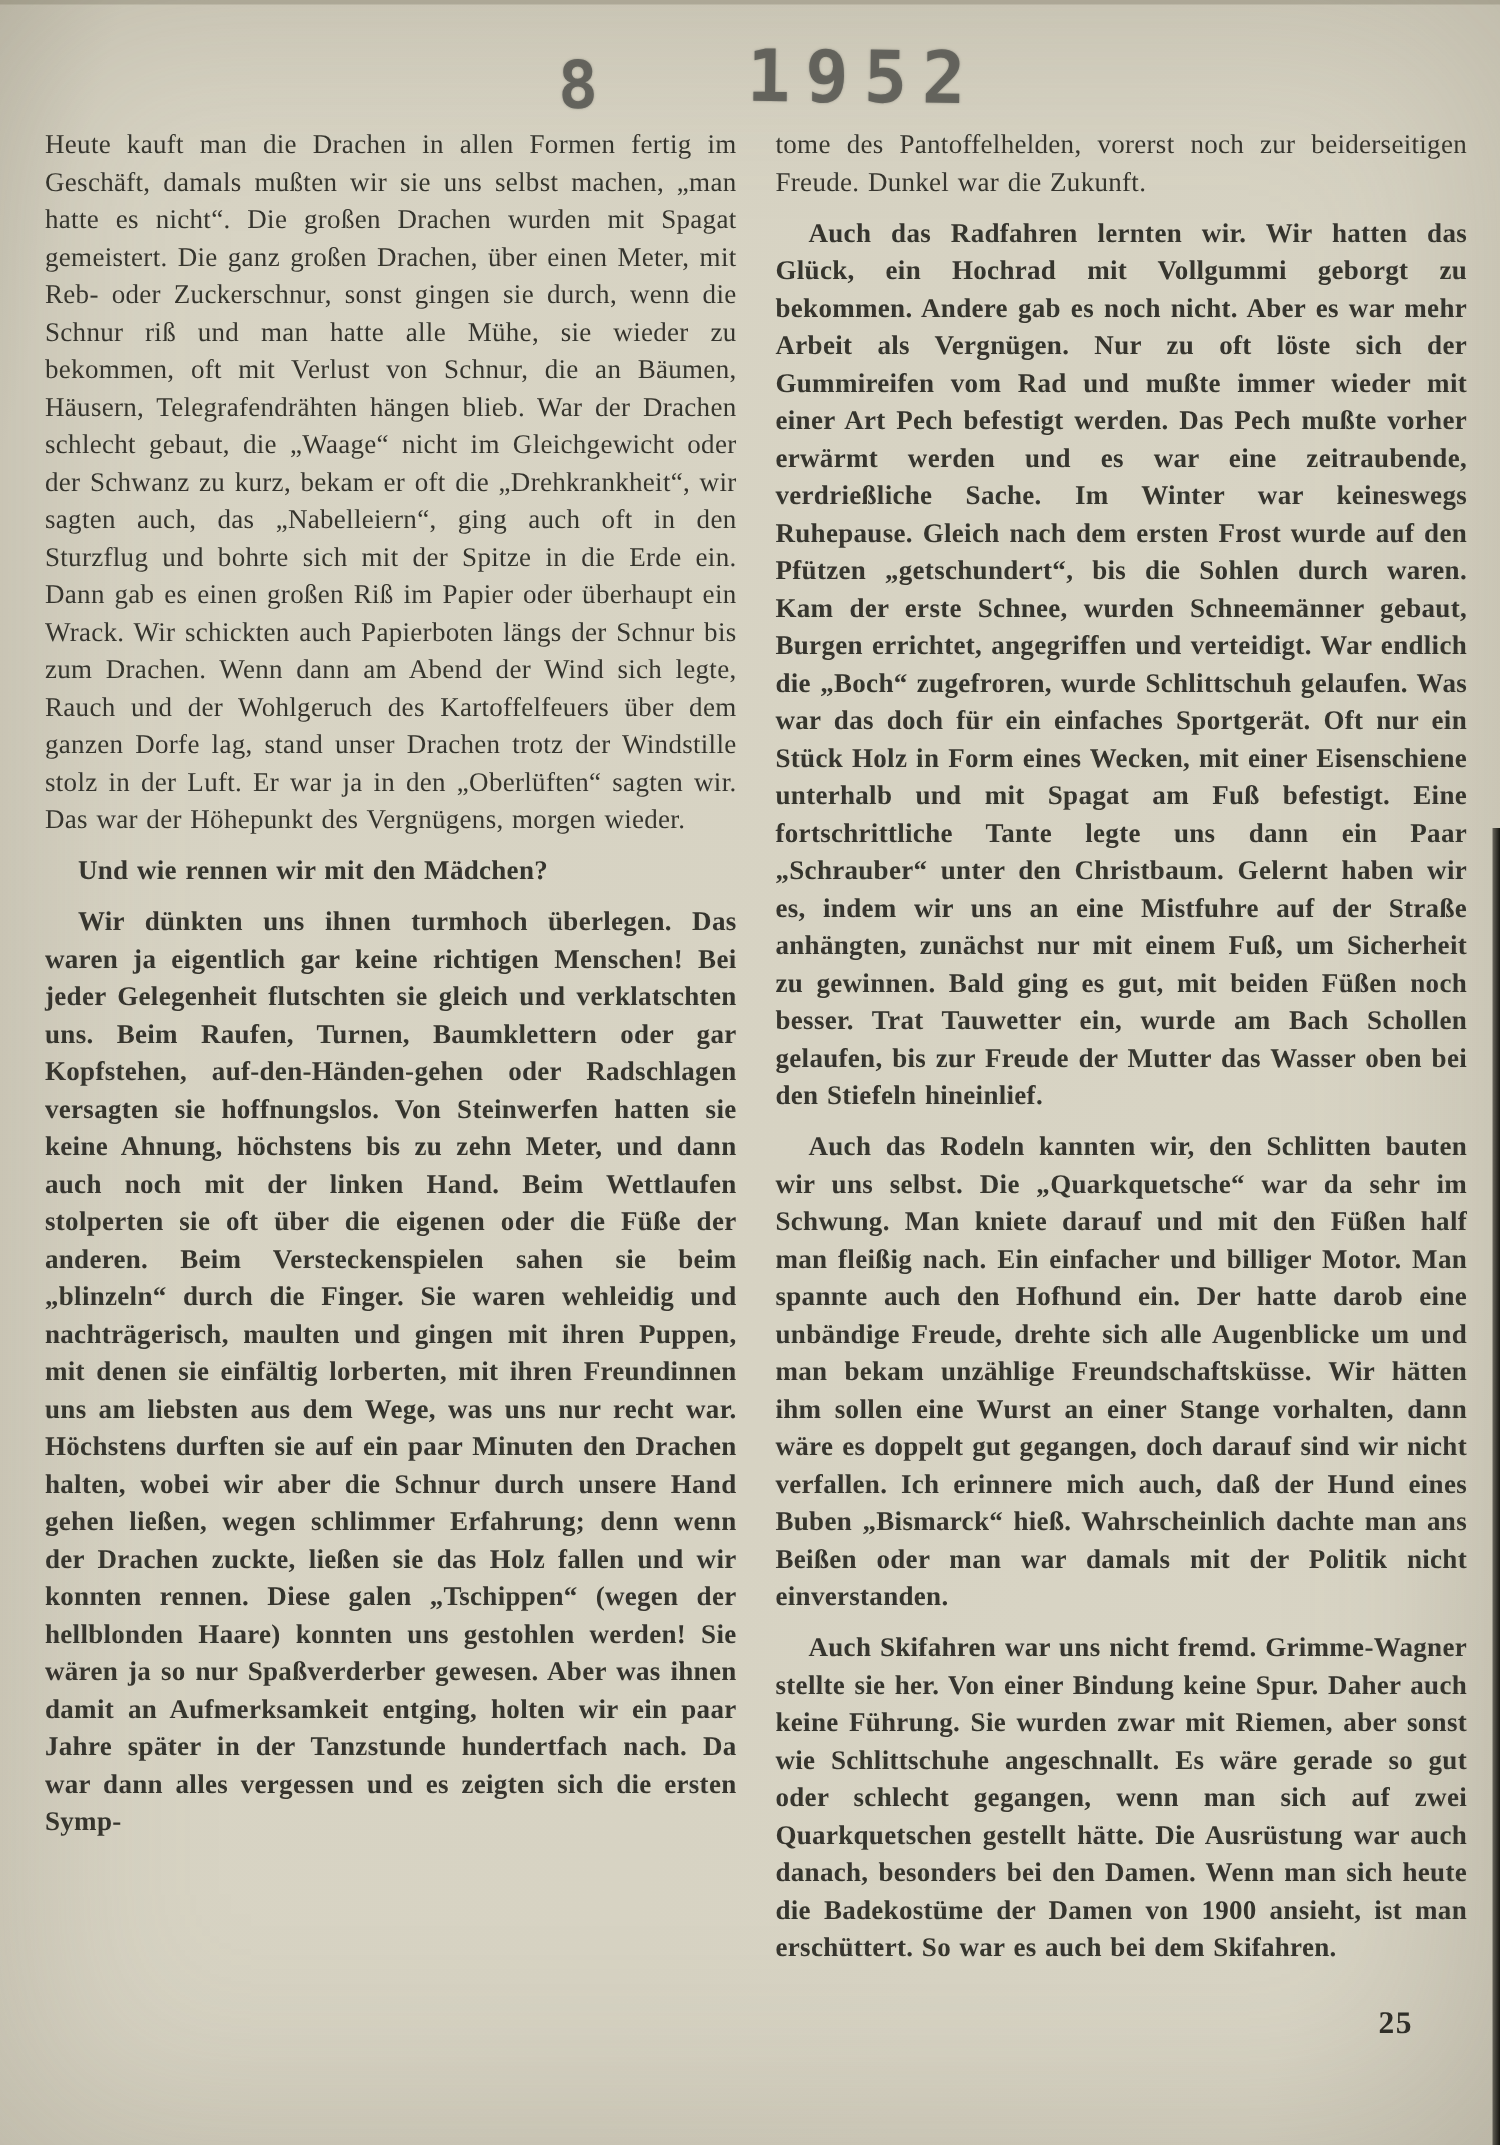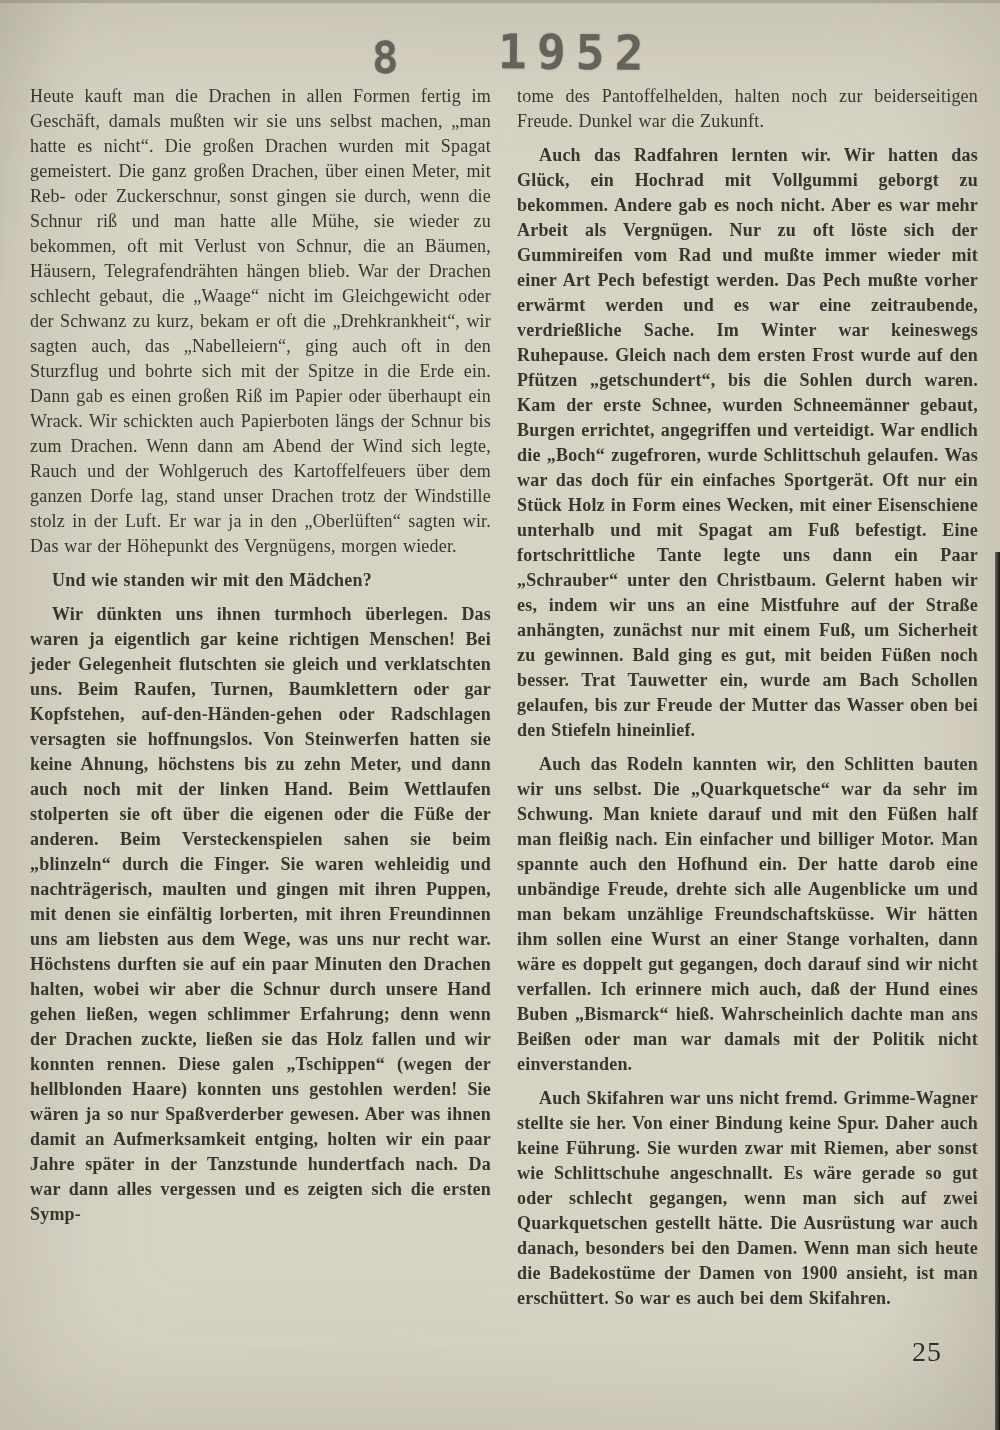--- a/index.html
+++ b/index.html
@@ -67,22 +67,22 @@
     word-spacing: 1px;
   }
   .column p.indent {
     text-indent: 22px;
     font-weight: bold;
   }
   .page-number {
     position: absolute;
     right: 58px;
     top: 1336px;
-    font-size: 28px;
-    font-weight: normal;
+    font-size: 21px;
+    font-weight: bold;
     color: #2f2e28;
     letter-spacing: 1px;
     margin-left: 40px;
   }
   .scan-edge-right {
     position: absolute;
     right: 0;
     top: 552px;
     bottom: 0;
     width: 5px;
@@ -105,25 +105,25 @@
 <div class="page">
 
   <div class="stamp">
     <span class="stamp-num stamp-left">8</span>
     <span class="stamp-num stamp-right">1952</span>
   </div>
 
   <div class="columns">
     <div class="column" id="left-column">
         <p>Heute kauft man die Drachen in allen Formen fertig im Geschäft, damals mußten wir sie uns selbst machen, „man hatte es nicht“. Die großen Drachen wurden mit Spagat gemeistert. Die ganz großen Drachen, über einen Meter, mit Reb- oder Zuckerschnur, sonst gingen sie durch, wenn die Schnur riß und man hatte alle Mühe, sie wieder zu bekommen, oft mit Verlust von Schnur, die an Bäumen, Häusern, Telegrafendrähten hängen blieb. War der Drachen schlecht gebaut, die „Waage“ nicht im Gleichgewicht oder der Schwanz zu kurz, bekam er oft die „Drehkrankheit“, wir sagten auch, das „Nabelleiern“, ging auch oft in den Sturzflug und bohrte sich mit der Spitze in die Erde ein. Dann gab es einen großen Riß im Papier oder überhaupt ein Wrack. Wir schickten auch Papierboten längs der Schnur bis zum Drachen. Wenn dann am Abend der Wind sich legte, Rauch und der Wohlgeruch des Kartoffelfeuers über dem ganzen Dorfe lag, stand unser Drachen trotz der Windstille stolz in der Luft. Er war ja in den „Oberlüften“ sagten wir. Das war der Höhepunkt des Vergnügens, morgen wieder.</p>
-        <p class="indent">Und wie standen wir mit den Mädchen?</p>
+        <p class="indent">Und wie rennen wir mit den Mädchen?</p>
         <p class="indent">Wir dünkten uns ihnen turmhoch überlegen. Das waren ja eigentlich gar keine richtigen Menschen! Bei jeder Gelegenheit flutschten sie gleich und verklatschten uns. Beim Raufen, Turnen, Baumklettern oder gar Kopfstehen, auf-den-Händen-gehen oder Radschlagen versagten sie hoffnungslos. Von Steinwerfen hatten sie keine Ahnung, höchstens bis zu zehn Meter, und dann auch noch mit der linken Hand. Beim Wettlaufen stolperten sie oft über die eigenen oder die Füße der anderen. Beim Versteckenspielen sahen sie beim „blinzeln“ durch die Finger. Sie waren wehleidig und nachträgerisch, maulten und gingen mit ihren Puppen, mit denen sie einfältig lorberten, mit ihren Freundinnen uns am liebsten aus dem Wege, was uns nur recht war. Höchstens durften sie auf ein paar Minuten den Drachen halten, wobei wir aber die Schnur durch unsere Hand gehen ließen, wegen schlimmer Erfahrung; denn wenn der Drachen zuckte, ließen sie das Holz fallen und wir konnten rennen. Diese galen „Tschippen“ (wegen der hellblonden Haare) konnten uns gestohlen werden! Sie wären ja so nur Spaßverderber gewesen. Aber was ihnen damit an Aufmerksamkeit entging, holten wir ein paar Jahre später in der Tanzstunde hundertfach nach. Da war dann alles vergessen und es zeigten sich die ersten Symp-</p>
       </div>
     <div class="column" id="right-column">
-        <p>tome des Pantoffelhelden, halten noch zur beiderseitigen Freude. Dunkel war die Zukunft.</p>
+        <p>tome des Pantoffelhelden, vorerst noch zur beiderseitigen Freude. Dunkel war die Zukunft.</p>
         <p class="indent">Auch das Radfahren lernten wir. Wir hatten das Glück, ein Hochrad mit Vollgummi geborgt zu bekommen. Andere gab es noch nicht. Aber es war mehr Arbeit als Vergnügen. Nur zu oft löste sich der Gummireifen vom Rad und mußte immer wieder mit einer Art Pech befestigt werden. Das Pech mußte vorher erwärmt werden und es war eine zeitraubende, verdrießliche Sache. Im Winter war keineswegs Ruhepause. Gleich nach dem ersten Frost wurde auf den Pfützen „getschundert“, bis die Sohlen durch waren. Kam der erste Schnee, wurden Schneemänner gebaut, Burgen errichtet, angegriffen und verteidigt. War endlich die „Boch“ zugefroren, wurde Schlittschuh gelaufen. Was war das doch für ein einfaches Sportgerät. Oft nur ein Stück Holz in Form eines Wecken, mit einer Eisenschiene unterhalb und mit Spagat am Fuß befestigt. Eine fortschrittliche Tante legte uns dann ein Paar „Schrauber“ unter den Christbaum. Gelernt haben wir es, indem wir uns an eine Mistfuhre auf der Straße anhängten, zunächst nur mit einem Fuß, um Sicherheit zu gewinnen. Bald ging es gut, mit beiden Füßen noch besser. Trat Tauwetter ein, wurde am Bach Schollen gelaufen, bis zur Freude der Mutter das Wasser oben bei den Stiefeln hineinlief.</p>
         <p class="indent">Auch das Rodeln kannten wir, den Schlitten bauten wir uns selbst. Die „Quarkquetsche“ war da sehr im Schwung. Man kniete darauf und mit den Füßen half man fleißig nach. Ein einfacher und billiger Motor. Man spannte auch den Hofhund ein. Der hatte darob eine unbändige Freude, drehte sich alle Augenblicke um und man bekam unzählige Freundschaftsküsse. Wir hätten ihm sollen eine Wurst an einer Stange vorhalten, dann wäre es doppelt gut gegangen, doch darauf sind wir nicht verfallen. Ich erinnere mich auch, daß der Hund eines Buben „Bismarck“ hieß. Wahrscheinlich dachte man ans Beißen oder man war damals mit der Politik nicht einverstanden.</p>
         <p class="indent">Auch Skifahren war uns nicht fremd. Grimme-Wagner stellte sie her. Von einer Bindung keine Spur. Daher auch keine Führung. Sie wurden zwar mit Riemen, aber sonst wie Schlittschuhe angeschnallt. Es wäre gerade so gut oder schlecht gegangen, wenn man sich auf zwei Quarkquetschen gestellt hätte. Die Ausrüstung war auch danach, besonders bei den Damen. Wenn man sich heute die Badekostüme der Damen von 1900 ansieht, ist man erschüttert. So war es auch bei dem Skifahren.</p>
       </div>
   </div>
 
   <div class="page-number">25</div>
 
   <div class="scan-edge-right"></div>
   <div class="scan-edge-top"></div>

